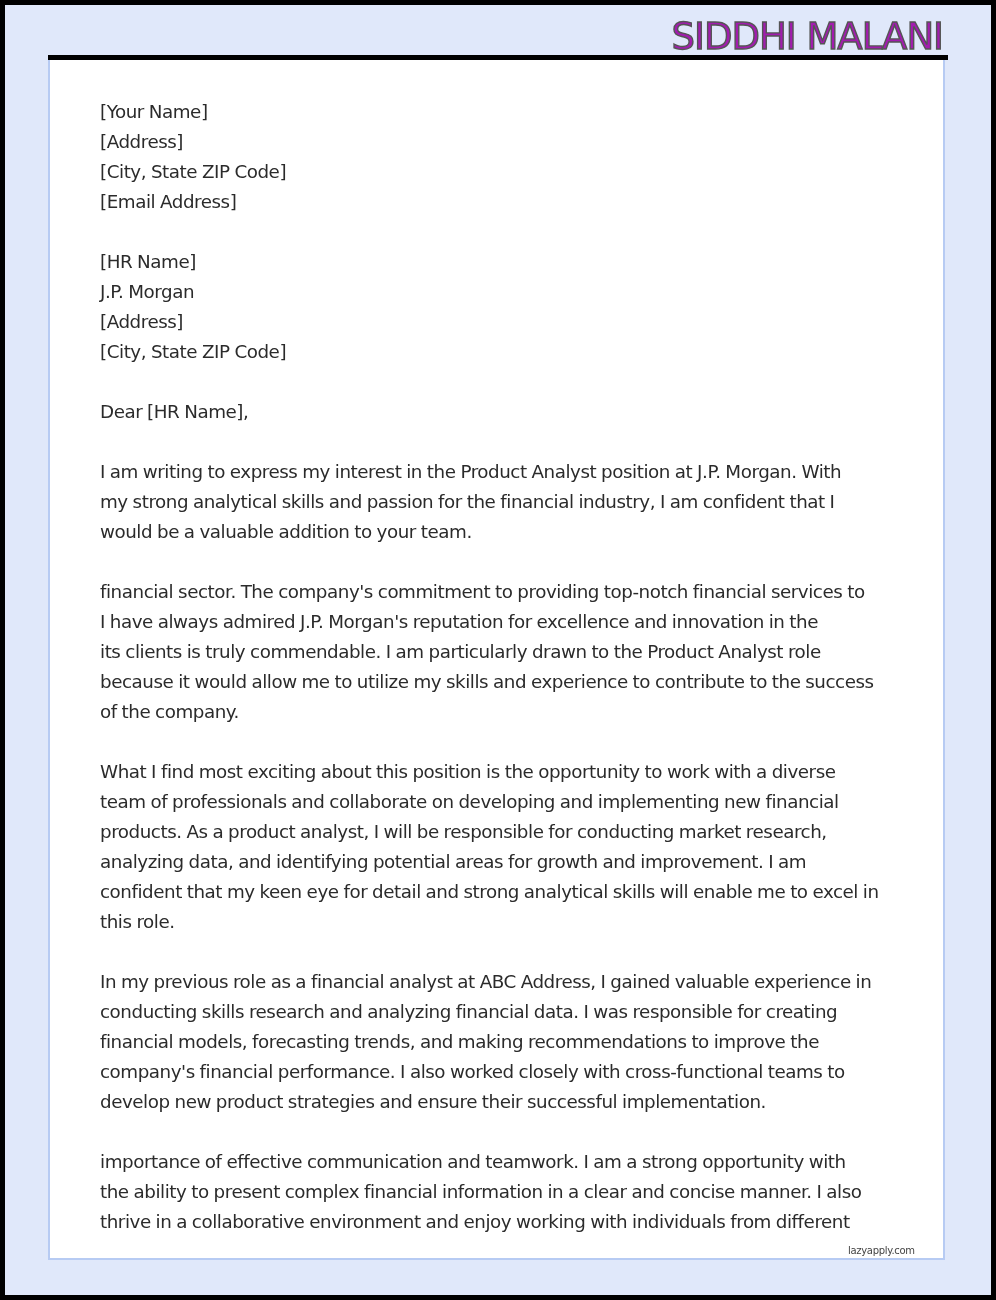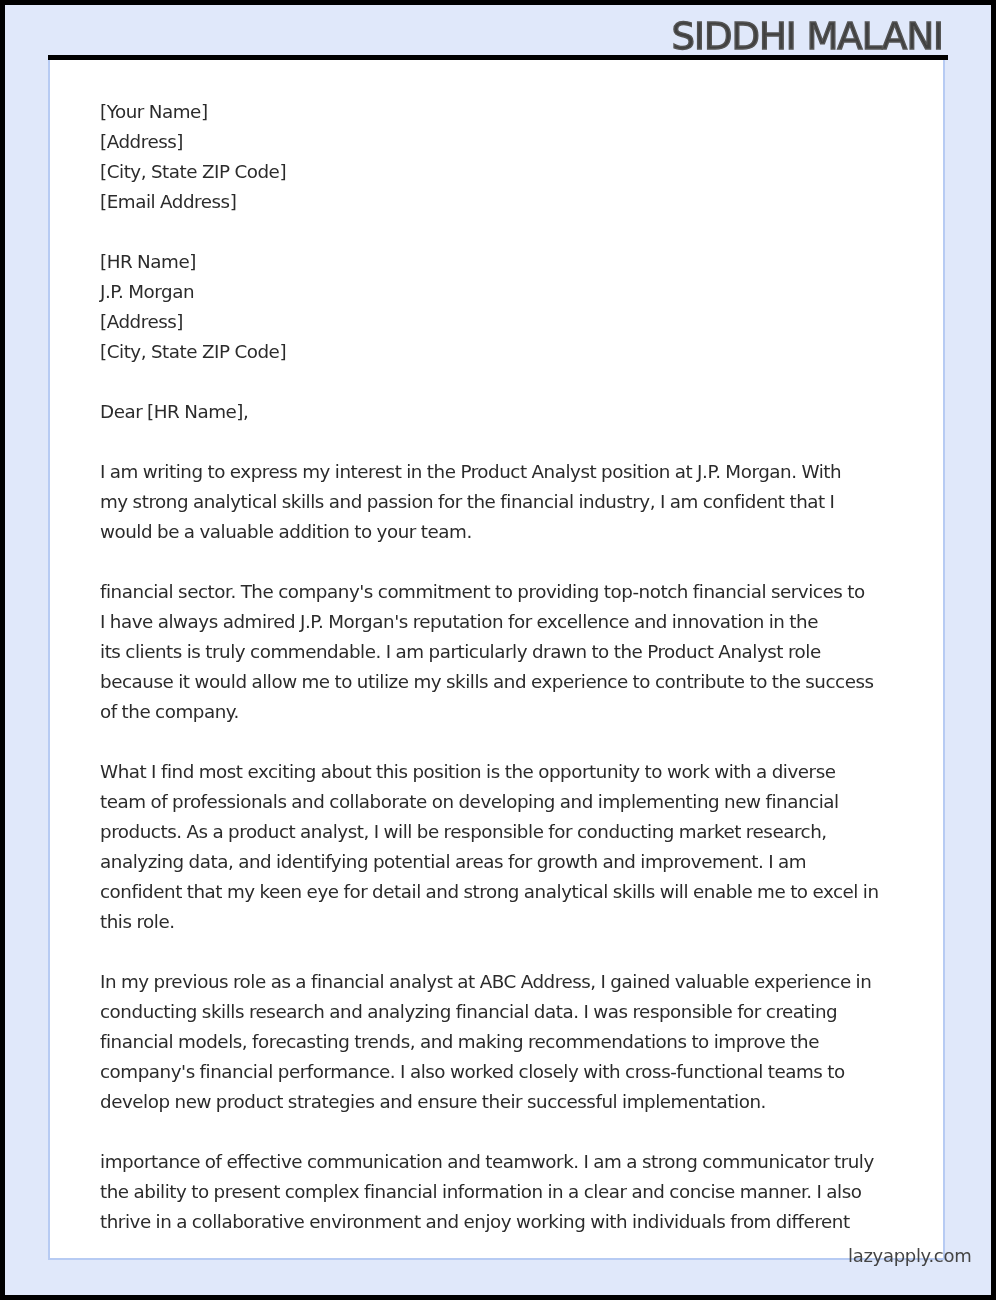--- a/index.html
+++ b/index.html
@@ -23,21 +23,21 @@
       background: #e0e8fa;
       overflow: hidden;
     }
     .name-heading {
       position: absolute;
       right: 48px;
       top: 10px;
       font-family: "DejaVu Sans", sans-serif;
       font-size: 37px;
       letter-spacing: -1px;
-      color: #404040;
+      color: #a21caf;
       -webkit-text-stroke: 1.4px #555;
       line-height: 44px;
       white-space: nowrap;
     }
     .card {
       position: absolute;
       left: 43px;
       top: 54px;
       width: 897px;
       height: 1201px;
@@ -72,21 +72,21 @@
     }
     .line {
       display: block;
       white-space: nowrap;
     }
     .watermark {
       position: absolute;
       left: 843px;
       top: 1240px;
       font-family: "DejaVu Sans", sans-serif;
-      font-size: 18px;
+      font-size: 10px;
       color: #444;
       letter-spacing: -0.3px;
       white-space: nowrap;
     }
   </style>
 </head>
 <body>
 
 <div class="frame">
   <div class="name-heading">SIDDHI MALANI</div>
@@ -137,20 +137,20 @@
 
     <div class="block">
       <span class="line">In my previous role as a financial analyst at ABC Address, I gained valuable experience in</span>
       <span class="line">conducting skills research and analyzing financial data. I was responsible for creating</span>
       <span class="line">financial models, forecasting trends, and making recommendations to improve the</span>
       <span class="line">company's financial performance. I also worked closely with cross-functional teams to</span>
       <span class="line">develop new product strategies and ensure their successful implementation.</span>
     </div>
 
     <div class="block">
-      <span class="line">importance of effective communication and teamwork. I am a strong communicator truly</span>
+      <span class="line">importance of effective communication and teamwork. I am a strong opportunity with</span>
       <span class="line">the ability to present complex financial information in a clear and concise manner. I also</span>
       <span class="line">thrive in a collaborative environment and enjoy working with individuals from different</span>
     </div>
   </div>
 
   <div class="watermark">lazyapply.com</div>
 </div>
 
 </body></html>

